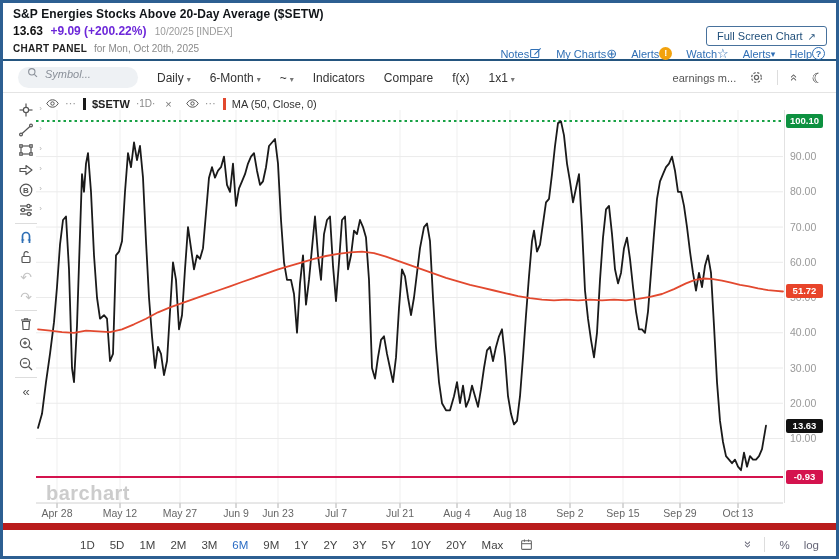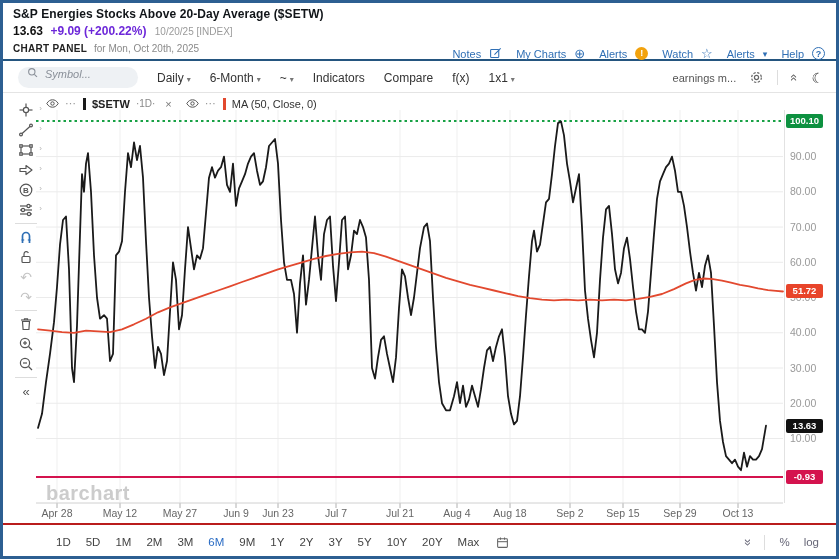--- a/index.html
+++ b/index.html
@@ -13,21 +13,21 @@
   .price-row{margin-top:3px;font-size:12px;}
   .last-price{font-weight:bold;color:#111;}
   .chg{font-weight:bold;color:#6d28d9;margin-left:4px;}
   .meta{color:#9a9a9a;font-size:10px;margin-left:5px;}
   .panel-row{margin-top:5px;font-size:10px;}
   .panel-label{font-weight:bold;color:#222;letter-spacing:.3px;}
   .panel-date{color:#8a8a8a;margin-left:4px;}
   .fsc{position:absolute;top:26px;right:12px;background:#fff;border:1px solid #47719c;border-radius:3px;color:#1f4e79;font-size:11px;padding:3px 10px;font-family:inherit;cursor:pointer;}
   .fsc .arrow{margin-left:5px;font-size:10px;}
   .quick-links{position:absolute;right:14px;top:47px;display:flex;align-items:center;gap:14px;font-size:11px;color:#2f6fb5;}
-  .qlink{display:flex;align-items:center;gap:8px;cursor:pointer;}
+  .qlink{display:flex;align-items:center;gap:0;cursor:pointer;}
   .badge-alert{display:inline-block;width:13px;height:13px;border-radius:50%;background:#f2a20d;color:#fff;font-size:9px;font-weight:bold;text-align:center;line-height:13px;}
   .badge-help{display:inline-block;width:13px;height:13px;border-radius:50%;border:1px solid #2f6fb5;color:#2f6fb5;font-size:9px;font-weight:bold;text-align:center;line-height:13px;box-sizing:border-box;}
   .glyph-star,.glyph-plus{font-size:13px;line-height:13px;}
   .glyph-caret{font-size:9px;color:#2f6fb5;}
   
   .toolbar{position:absolute;top:63px;left:0;right:0;height:30px;background:#fff;border-bottom:1px solid #e4e4e4;z-index:5;display:flex;align-items:center;padding-left:18px;box-sizing:border-box;}
   .search{display:flex;align-items:flex-start;gap:5px;width:120px;height:21px;background:#eef1f4;border-radius:11px;padding-left:9px;box-sizing:border-box;}
   .search input{border:none;outline:none;background:transparent;font-size:11px;font-style:italic;color:#555;width:88px;font-family:inherit;}
   .search input::placeholder{color:#8a9099;}
   .tb-item{margin-left:19px;font-size:12px;color:#333;cursor:pointer;white-space:nowrap;}
@@ -46,21 +46,21 @@
   .l-close{color:#777;margin:0 8px 0 4px;cursor:pointer;}
   
   .sidebar{position:absolute;top:100px;left:10px;width:32px;z-index:4;}
   .tool{position:relative;height:20px;display:flex;align-items:center;justify-content:center;cursor:pointer;}
   .tool svg{width:16px;height:16px;}
   .tool .fly{position:absolute;right:0px;top:4px;font-size:8px;color:#b5b5b5;}
   .sdiv{border-top:1px solid #ddd;margin:3px 5px;}
   
   .badge{position:absolute;left:786px;width:37px;height:14px;border-radius:2px;color:#fff;font-size:9.5px;font-weight:bold;text-align:center;line-height:14px;z-index:4;}
   
-  .rangebar{position:absolute;left:0;right:0;top:523px;height:36px;background:#fff;border-top:2px solid #b91c1c;z-index:5;display:flex;align-items:center;padding-left:56px;box-sizing:border-box;font-size:11.5px;color:#444;}
+  .rangebar{position:absolute;left:0;right:0;top:523px;height:36px;background:#fff;border-top:7px solid #b91c1c;z-index:5;display:flex;align-items:center;padding-left:80px;box-sizing:border-box;font-size:11.5px;color:#444;}
   .rb{margin-right:15px;cursor:pointer;}
   .rb.active{color:#2a6cc4;}
   .rb-cal{margin-left:2px;cursor:pointer;display:flex;align-items:center;}
   .rb-right{margin-left:auto;display:flex;align-items:center;gap:14px;padding-right:20px;color:#667;}
   .chev-dn{display:inline-block;transform:rotate(-90deg);font-size:13px;color:#667;cursor:pointer;}
   .scale-btn{cursor:pointer;}
 </style>
 </head>
 <body>
 
@@ -137,20 +137,23 @@
     <div class="title">S&amp;P Energies Stocks Above 20-Day Average ($SETW)</div>
     <div class="price-row">
       <span class="last-price">13.63</span>
       <span class="chg">+9.09 (+200.22%)</span>
       <span class="meta">10/20/25 [INDEX]</span>
     </div>
     <div class="panel-row">
       <span class="panel-label">CHART PANEL</span>
       <span class="panel-date">for Mon, Oct 20th, 2025</span>
     </div>
+    <button class="fsc">
+      <span>Full Screen Chart</span><span class="arrow">↗</span>
+    </button>
     <div class="quick-links">
       <span class="qlink">
         <span>Notes</span>
         <svg width="13" height="13" viewBox="0 0 16 16">
             <g fill="none" stroke="#2f6fb5" stroke-width="1.3">
               <rect x="2" y="3" width="10" height="10" rx="1"></rect>
               <path d="M7 9l7-7" stroke-linecap="round"></path>
             </g>
           </svg>
       </span>

